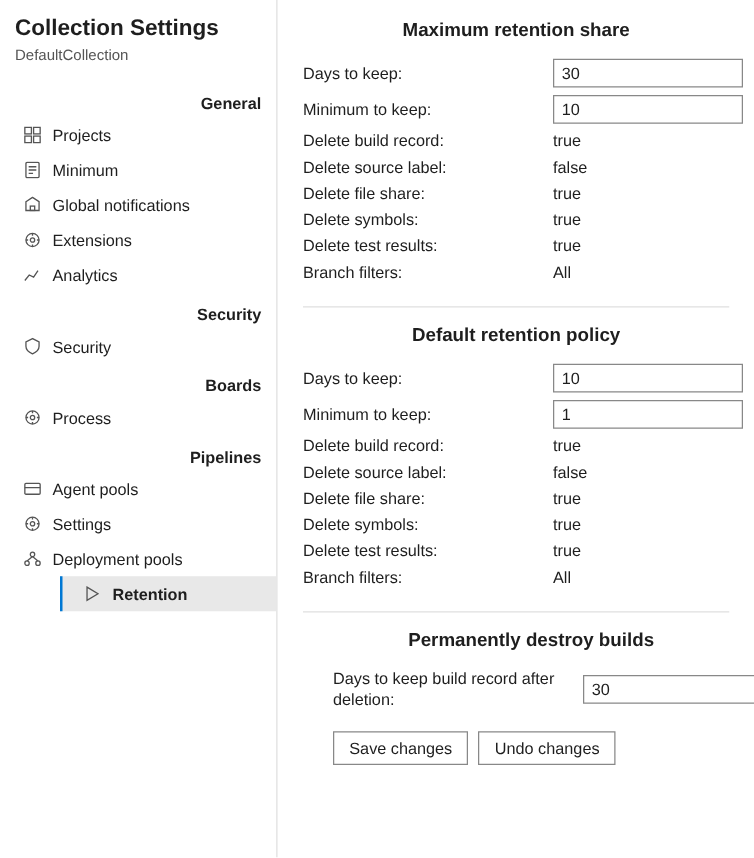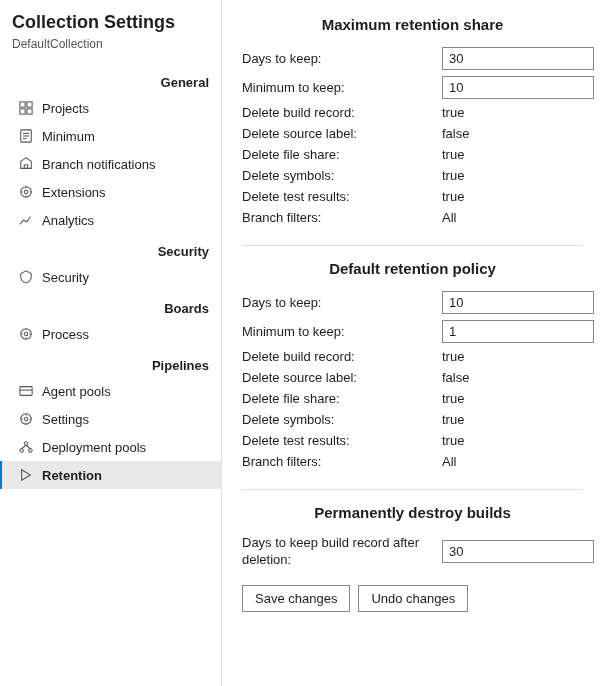--- a/index.html
+++ b/index.html
@@ -58,20 +58,21 @@
       color: #1e1e1e;
       text-decoration: none;
       border-left: 2px solid transparent;
       gap: 8px;
     }
 
     .sidebar-item.active {
       background: #e8e8e8;
       border-left: 2px solid #0078d4;
       font-weight: 600;
+      margin-left: 48px;
     }
 
     .sidebar-item .icon {
       width: 16px;
       height: 16px;
       display: inline-flex;
       align-items: center;
       justify-content: center;
       flex-shrink: 0;
       color: #555;
@@ -126,20 +127,21 @@
     }
 
     .divider {
       border: none;
       border-top: 1px solid #e0e0e0;
       margin: 14px 0;
     }
 
     .destroy-section {
       margin-top: 4px;
+      margin-left: 24px;
     }
 
     .days-keep-label {
       width: 200px;
       flex-shrink: 0;
       font-size: 13px;
       color: #1e1e1e;
       line-height: 1.3;
     }
 
@@ -189,21 +191,21 @@
     </span>
     <span>Minimum</span>
   </div>
   <div class="sidebar-item">
     <span class="icon">
       <svg width="14" height="14" viewBox="0 0 16 16" fill="none">
           <path d="M2 5l6-4 6 4v8H2V5z" stroke="#555" stroke-width="1.2"></path>
           <rect x="6" y="9" width="4" height="4" stroke="#555" stroke-width="1.2"></rect>
         </svg>
     </span>
-    <span>Branch notifications</span>
+    <span>Global notifications</span>
   </div>
   <div class="sidebar-item">
     <span class="icon">
       <svg width="14" height="14" viewBox="0 0 16 16" fill="none">
           <circle cx="8" cy="8" r="6" stroke="#555" stroke-width="1.2"></circle>
           <circle cx="8" cy="8" r="2" stroke="#555" stroke-width="1.2"></circle>
           <line x1="8" y1="2" x2="8" y2="4" stroke="#555" stroke-width="1.2"></line>
           <line x1="8" y1="12" x2="8" y2="14" stroke="#555" stroke-width="1.2"></line>
           <line x1="2" y1="8" x2="4" y2="8" stroke="#555" stroke-width="1.2"></line>
           <line x1="12" y1="8" x2="14" y2="8" stroke="#555" stroke-width="1.2"></line>

